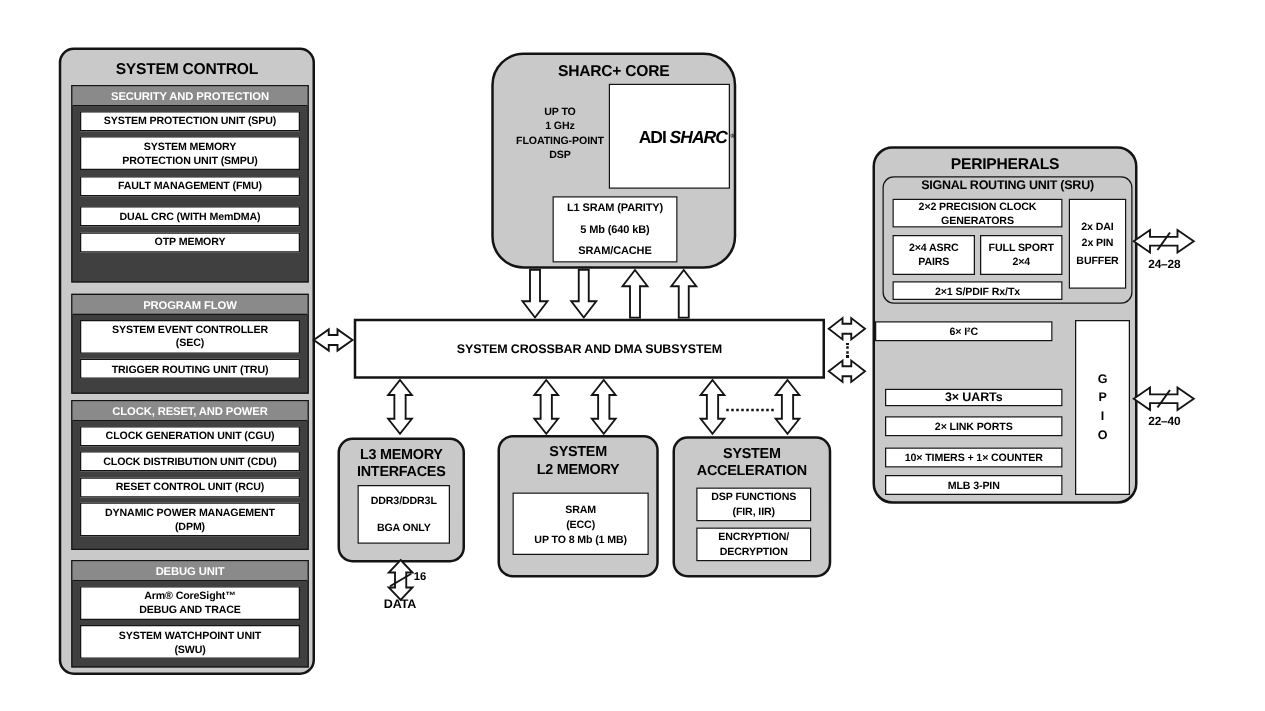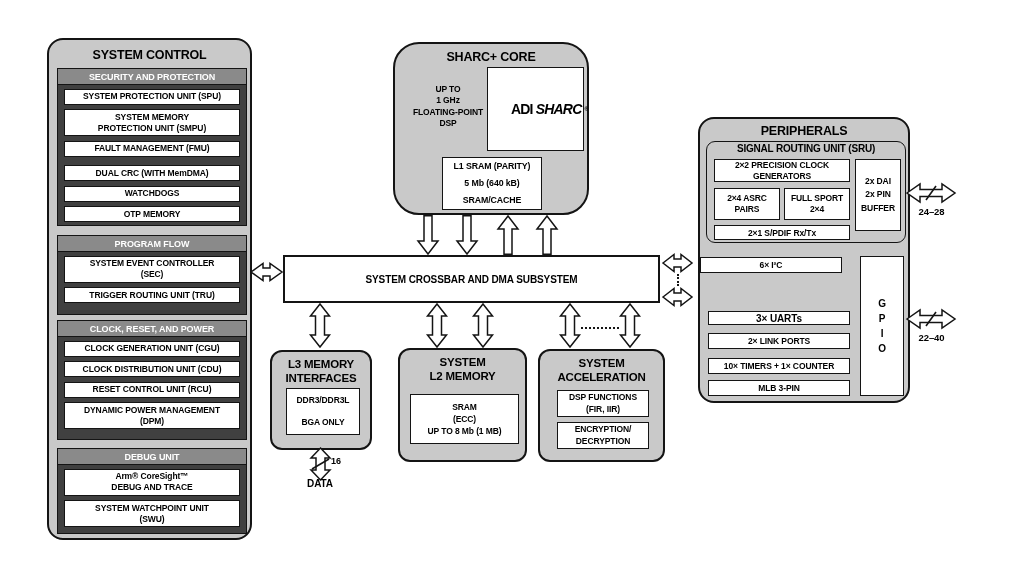--- a/index.html
+++ b/index.html
@@ -26,32 +26,31 @@
   .logo{display:flex;align-items:center;justify-content:center;gap:3px;width:100%;height:100%;}
   .logo .brand{font-size:14px;font-weight:bold;letter-spacing:-0.8px;}
   .logo .product{font-size:14px;font-weight:bold;font-style:italic;letter-spacing:-0.8px;}
   .logo sup{font-size:5px;vertical-align:super;}
 </style>
 </head>
 <body>
 
 <div class="canvas">
 
-  <div class="bigbox" style="left:47px;top:38px;width:205px;height:502px;">
+  <div class="bigbox" style="left:47px;top:38px;width:205px;height:502px;border-radius:12px;">
     <div class="bigtitle" style="top:8px;">SYSTEM CONTROL</div>
 
     <div class="section" style="left:8px;top:28px;width:190px;height:158px;">
       <div class="sechdr">SECURITY AND PROTECTION</div>
       <div class="items">
         <div class="item">SYSTEM PROTECTION UNIT (SPU)</div>
         <div class="item">SYSTEM MEMORY
 PROTECTION UNIT (SMPU)</div>
         <div class="item">FAULT MANAGEMENT (FMU)</div>
         <div class="item gap-top">DUAL CRC (WITH MemDMA)</div>
-        <div class="item">WATCHDOGS</div>
         <div class="item">OTP MEMORY</div>
       </div>
     </div>
 
     <div class="section" style="left:8px;top:195px;width:190px;height:80px;">
       <div class="sechdr">PROGRAM FLOW</div>
       <div class="items">
         <div class="item">SYSTEM EVENT CONTROLLER
 (SEC)</div>
         <div class="item">TRIGGER ROUTING UNIT (TRU)</div>

